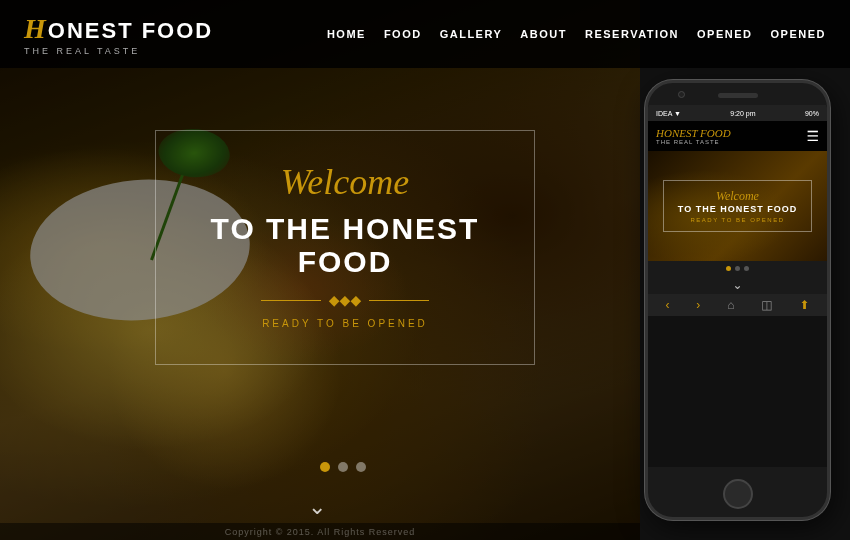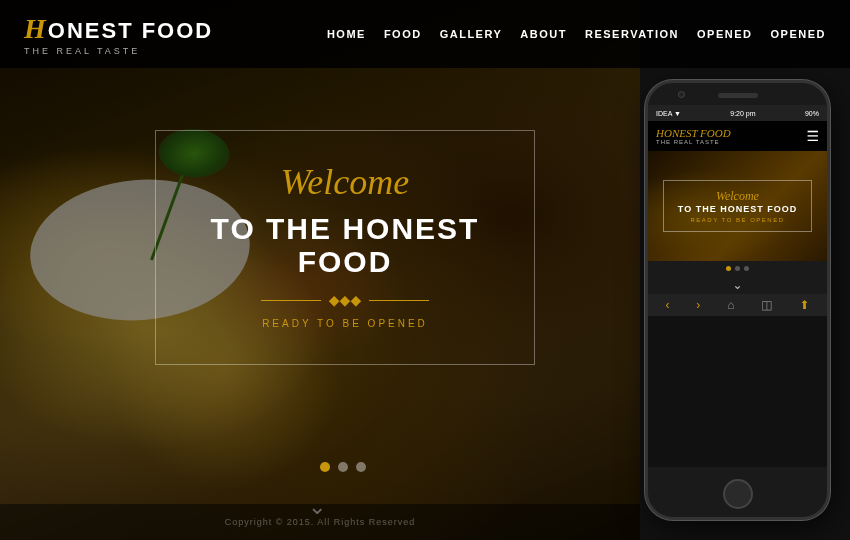--- a/index.html
+++ b/index.html
@@ -203,21 +203,21 @@
       color: rgba(255,255,255,0.8);
       font-size: 22px;
       cursor: pointer;
     }
 
     
     .bottom-bar {
       position: absolute;
       bottom: 0; left: 0;
       width: 640px;
-      height: 36px;
+      height: 17px;
       background: rgba(0,0,0,0.5);
       display: flex;
       align-items: center;
       justify-content: center;
     }
     .bottom-bar-text {
       color: rgba(255,255,255,0.3);
       font-size: 9px;
       letter-spacing: 1px;
     }

